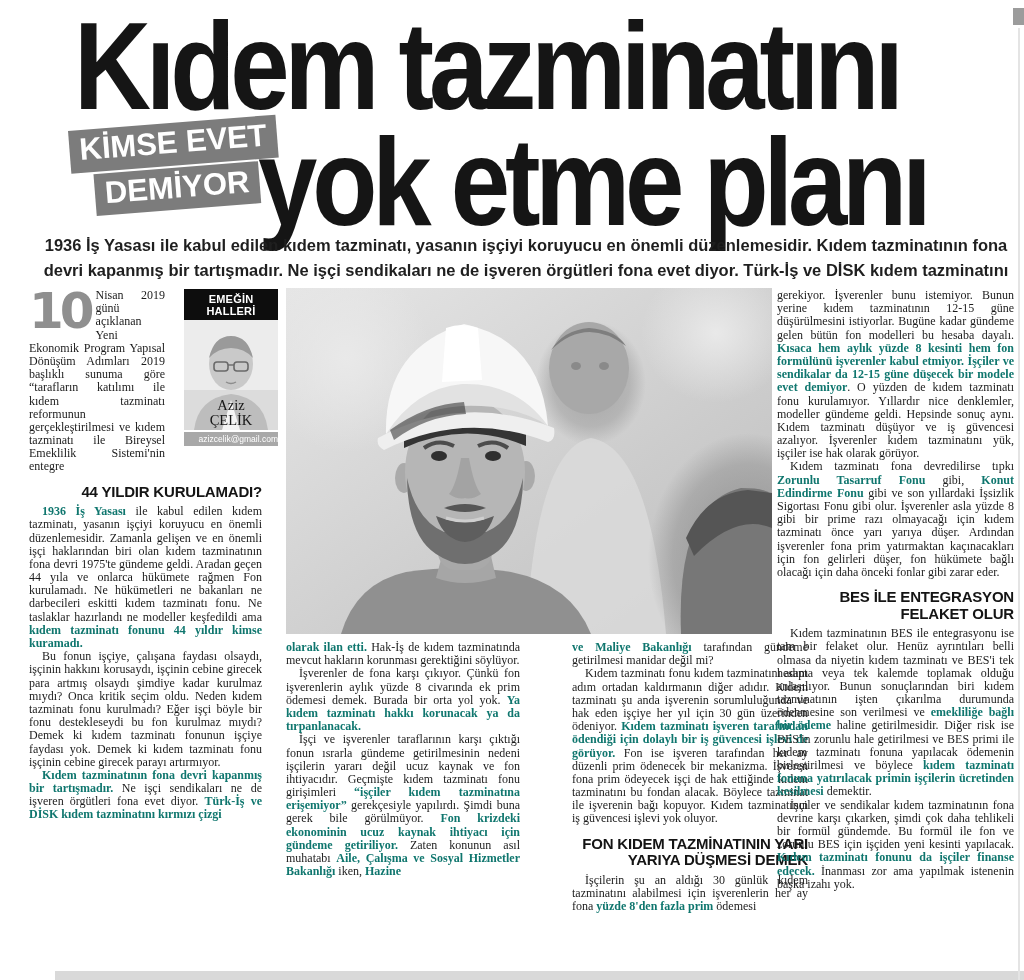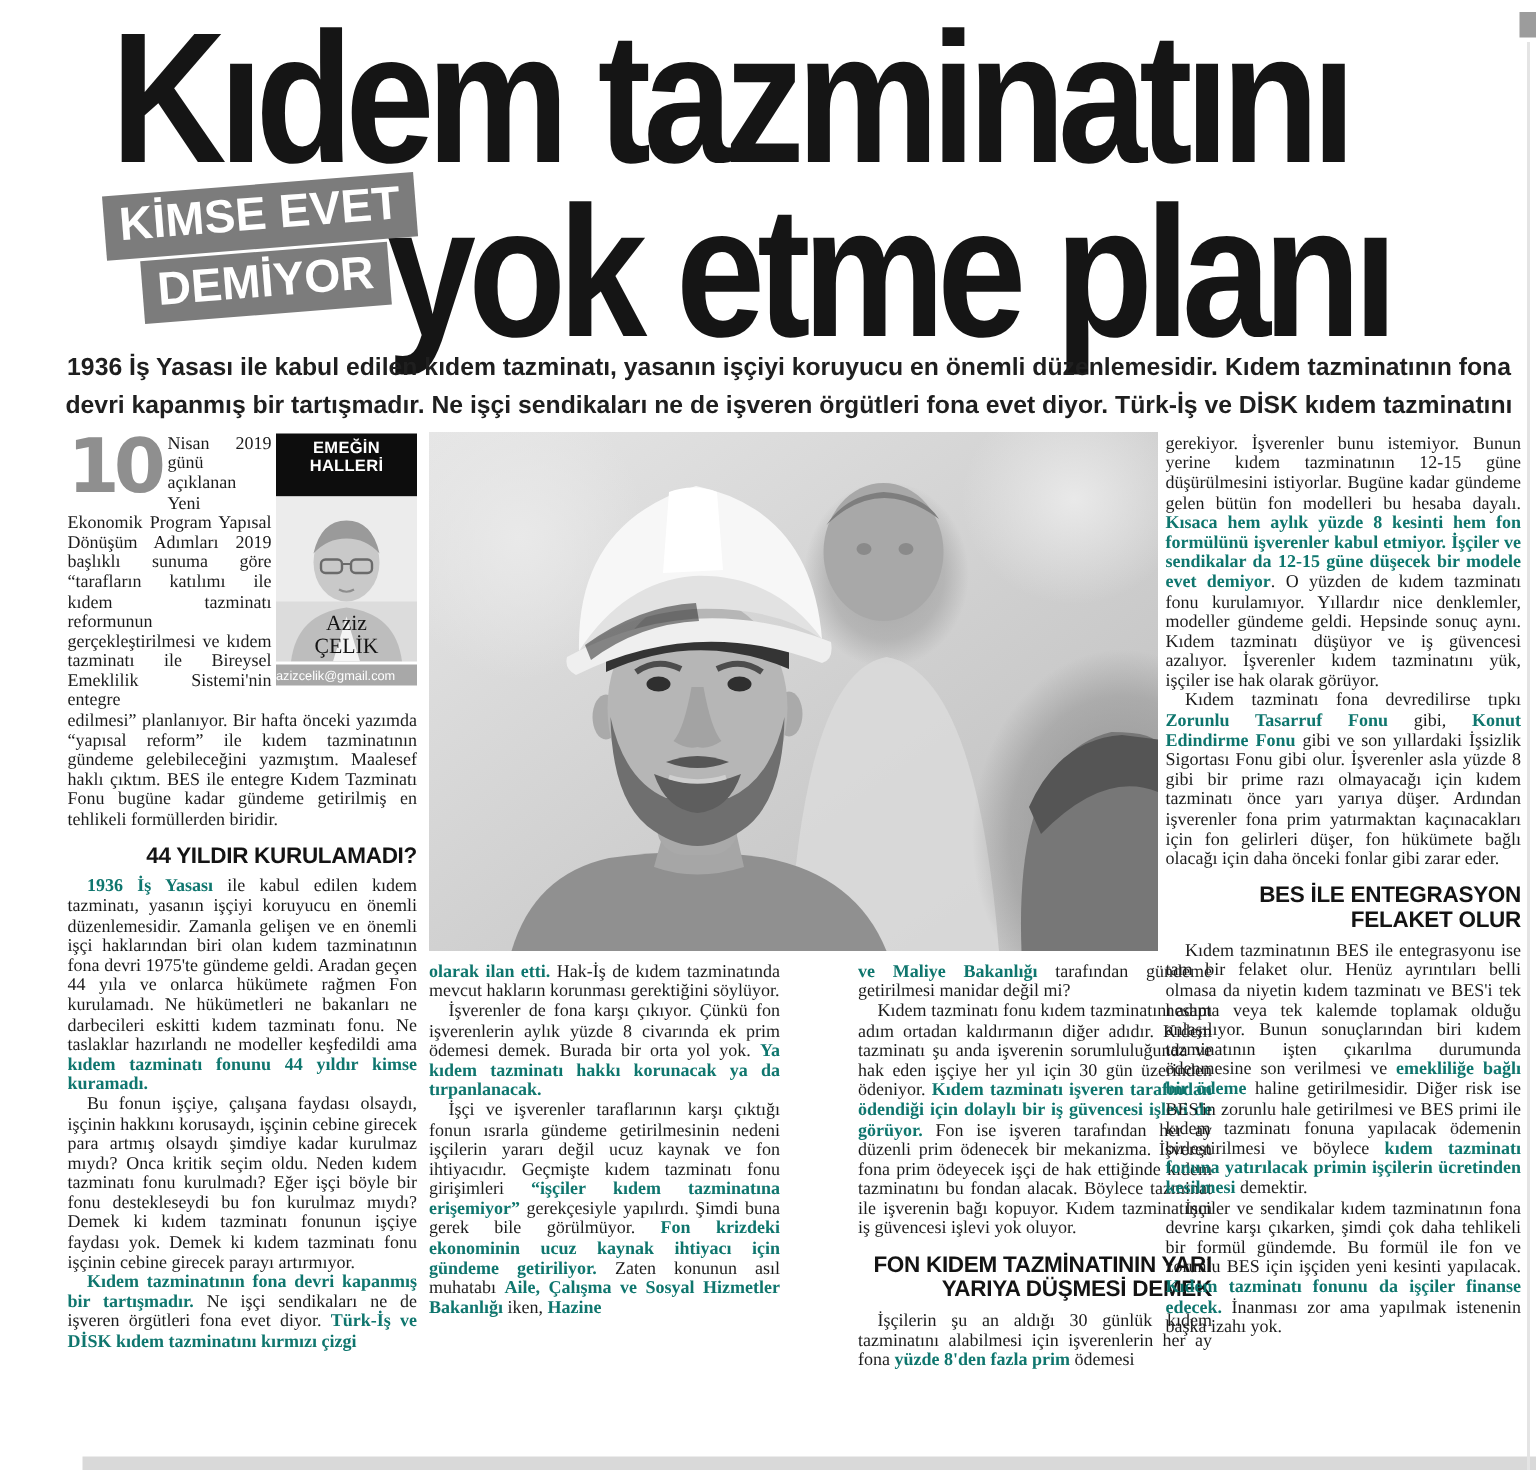--- a/index.html
+++ b/index.html
@@ -22,41 +22,41 @@
   
   .deck{position:absolute;left:42px;top:233px;width:968px;text-align:center;
         font-family:"Liberation Sans",sans-serif;font-weight:bold;font-size:16.5px;
         line-height:1.5;color:#1f1f1f;}
 
   
   .col{position:absolute;font-size:12px;line-height:1.1;text-align:justify;color:#1b1b1b;}
   .col p{margin:0;}
   .col p.indent{text-indent:13px;}
   .col b{font-weight:bold;color:#0f766e;}
-  .col1{left:45px;top:289px;width:233px;}
+  .col1{left:29px;top:289px;width:233px;}
   .col2{left:286px;top:641px;width:234px;}
   .col3{left:531px;top:641px;width:236px;margin-left:41px;}
   .col4{left:777px;top:289px;width:237px;}
 
   .intro-narrow{width:136px;min-height:173px;}
   .dropcap{float:left;font-family:"DejaVu Sans",sans-serif;font-weight:bold;font-size:50px;
            line-height:0.8;letter-spacing:-4px;color:#8f8f8f;margin:2px 5px 0 0;}
 
   .subhead{font-family:"Liberation Sans",sans-serif;font-weight:bold;font-size:15px;
            line-height:1.1;color:#141414;margin:10px 0 5px;text-align:right;letter-spacing:-0.2px;}
 
   
   .author-box{position:absolute;left:184px;top:289px;width:94px;background:#fff;}
   .author-header{background:#0d0d0d;color:#fff;font-family:"Liberation Sans",sans-serif;
-                 font-weight:bold;font-size:11px;text-align:center;padding:4px 0 14px;letter-spacing:0.2px;}
+                 font-weight:bold;font-size:11px;text-align:center;padding:4px 0 3px;letter-spacing:0.2px;}
   .author-portrait{display:block;width:94px;height:110px;background:#e9e9e9;}
   .author-name{position:relative;text-align:center;font-weight:normal;font-size:14.5px;
                line-height:1.02;color:#141414;margin-top:-32px;font-family:"Liberation Serif",serif;}
   .author-email{background:#a8a8a8;color:#fff;font-family:"Liberation Sans",sans-serif;
-                font-size:8.5px;text-align:left;padding:2px 0;margin-top:4px;}
+                font-size:8.5px;text-align:right;padding:2px 0;margin-top:4px;}
 
   
   .photo{position:absolute;left:286px;top:288px;width:486px;height:346px;overflow:hidden;}
   .photo svg{display:block;}
 
   
   .bottom-strip{position:absolute;left:55px;top:971px;width:969px;height:9px;background:#d9d9d9;}
   .right-edge-line{position:absolute;left:1018px;top:28px;width:2px;height:952px;background:#e4e4e4;}
   .corner-sliver{position:absolute;left:1013px;top:8px;width:11px;height:17px;background:#9c9c9c;}
 </style>
@@ -163,21 +163,20 @@
       <path d="M100,146 Q98,60 178,36 Q255,52 262,138 Q230,112 176,114 Q128,118 100,146 Z" fill="#f7f7f7"></path>
       <path d="M100,146 Q130,100 176,96 Q230,94 262,138 Q230,116 176,118 Q128,122 100,146 Z" fill="#e2e2e2"></path>
       <path d="M92,150 Q176,104 268,140 Q270,152 262,154 Q178,122 98,162 Q90,158 92,150 Z" fill="#efefef"></path>
       <path d="M160,40 Q176,34 192,40 L196,92 L156,94 Z" fill="#ffffff"></path>
       <path d="M104,142 Q140,116 178,114 L180,126 Q140,128 108,152 Z" fill="#2c2c2c" opacity="0.55"></path>
     </svg>
   </div>
 
   <div class="col col1">
     <p class="intro-narrow"><span class="dropcap">10</span><span>Nisan 2019 günü açıklanan Yeni Ekonomik Program Yapısal Dönüşüm Adımları 2019 başlıklı sunuma göre “tarafların katılımı ile kıdem tazminatı reformunun gerçekleştirilmesi ve kıdem tazminatı ile Bireysel Emeklilik Sistemi'nin entegre</span></p>
-    <p>edilmesi” planlanıyor. Bir hafta önceki yazımda “yapısal reform” ile kıdem tazminatının gündeme gelebileceğini yazmıştım. Maalesef haklı çıktım.  BES ile entegre Kıdem Tazminatı Fonu bugüne kadar gündeme getirilmiş en tehlikeli formüllerden biridir.</p>
     <h2 class="subhead">44 YILDIR KURULAMADI?</h2>
     <p class="indent"><b>1936 İş Yasası</b> ile kabul edilen kıdem tazminatı, yasanın işçiyi koruyucu en önemli düzenlemesidir. Zamanla gelişen ve en önemli işçi haklarından biri olan kıdem tazminatının fona devri 1975'te gündeme geldi. Aradan geçen 44 yıla ve onlarca hükümete rağmen Fon kurulamadı. Ne hükümetleri ne bakanları ne darbecileri eskitti kıdem tazminatı fonu. Ne taslaklar hazırlandı ne modeller keşfedildi ama <b>kıdem tazminatı fonunu 44 yıldır kimse kuramadı.</b></p>
     <p class="indent">Bu fonun işçiye, çalışana faydası olsaydı, işçinin hakkını korusaydı, işçinin cebine girecek para artmış olsaydı şimdiye kadar kurulmaz mıydı? Onca kritik seçim oldu. Neden kıdem tazminatı fonu kurulmadı? Eğer işçi böyle bir fonu destekleseydi bu fon kurulmaz mıydı? Demek ki kıdem tazminatı fonunun işçiye faydası yok. Demek ki kıdem tazminatı fonu işçinin cebine girecek parayı artırmıyor.</p>
     <p class="indent"><b>Kıdem tazminatının fona devri kapanmış bir tartışmadır.</b> Ne işçi sendikaları ne de işveren örgütleri fona evet diyor. <b>Türk-İş ve DİSK kıdem tazminatını kırmızı çizgi</b></p>
   </div>
 
   <div class="col col2">
     <p><b>olarak ilan etti.</b> Hak-İş de kıdem tazminatında mevcut hakların korunması gerektiğini söylüyor.</p>
     <p class="indent">İşverenler de fona karşı çıkıyor. Çünkü fon işverenlerin aylık yüzde 8 civarında ek prim ödemesi demek. Burada bir orta yol yok. <b>Ya kıdem tazminatı hakkı korunacak ya da tırpanlanacak.</b></p>
     <p class="indent">İşçi ve işverenler taraflarının karşı çıktığı fonun ısrarla gündeme getirilmesinin nedeni işçilerin yararı değil ucuz kaynak ve fon ihtiyacıdır. Geçmişte kıdem tazminatı fonu girişimleri <b>“işçiler kıdem tazminatına erişemiyor”</b> gerekçesiyle yapılırdı. Şimdi buna gerek bile görülmüyor. <b>Fon krizdeki ekonominin ucuz kaynak ihtiyacı için gündeme getiriliyor.</b> Zaten konunun asıl muhatabı <b>Aile, Çalışma ve Sosyal Hizmetler Bakanlığı</b> iken, <b>Hazine</b></p>

